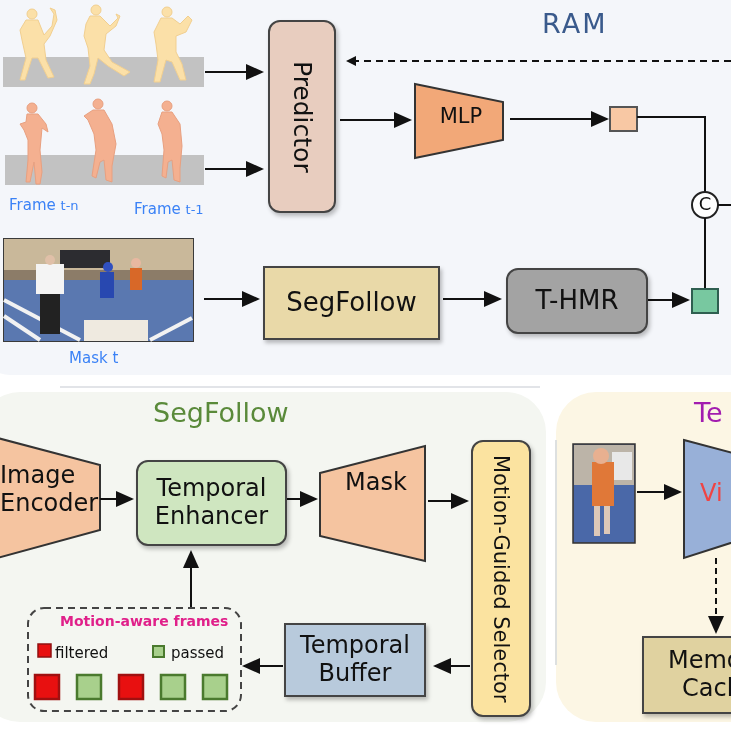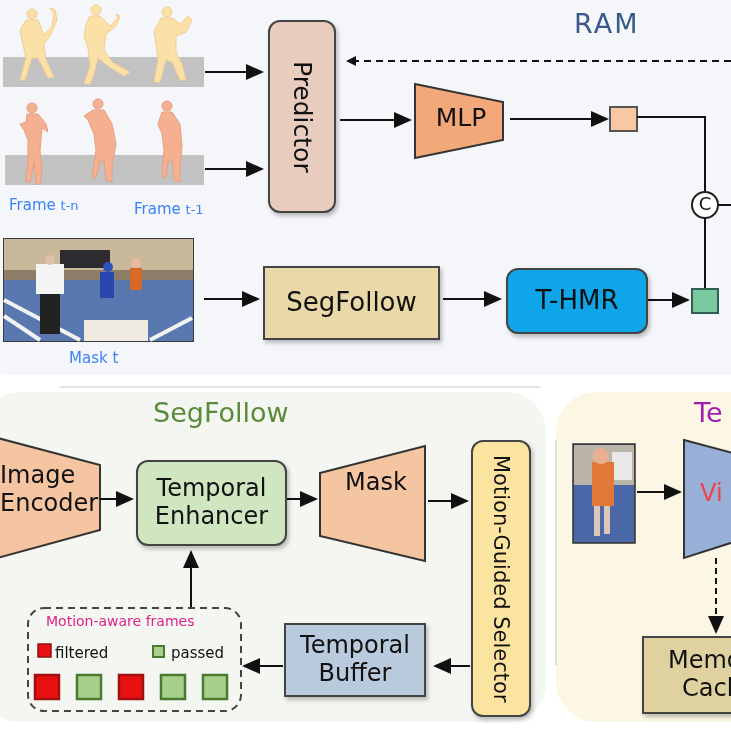--- a/index.html
+++ b/index.html
@@ -18,21 +18,21 @@
 </style>
 </head>
 <body>
 
 <div class="abs" id="ram-panel"></div>
 <div class="abs sep-line" style="left:60px;top:386px;width:480px;"></div>
 <div class="abs" id="seg-panel"></div>
 <div class="abs" id="thmr-panel"></div>
 <div class="abs" style="left:555px;top:440px;width:2px;height:225px;background:#dde0e0;"></div>
 
-<div class="abs title" style="left:542px;top:8px;color:#3a5a8c;letter-spacing:2px;margin-left:32px;">RAM</div>
+<div class="abs title" style="left:542px;top:8px;color:#3a5a8c;letter-spacing:2px;">RAM</div>
 
 <svg class="abs" style="left:0;top:0;" width="731" height="380">
   <defs>
     <marker id="arr" markerWidth="10" markerHeight="10" refX="8" refY="5" orient="auto">
       <path d="M0,1 L9,5 L0,9 z" fill="#111"></path>
     </marker>
   </defs>
 
   <rect x="3" y="57" width="201" height="30" fill="#c2c2c2"></rect>
   <rect x="5" y="155" width="199" height="30" fill="#c2c2c2"></rect>
@@ -120,29 +120,29 @@
 <div class="abs small-lbl" style="left:134px;top:200px;">
   <span>Frame</span>
   <span style="font-size:13px;">t-1</span>
 </div>
 <div class="abs small-lbl" style="left:69px;top:349px;">Mask t</div>
 
 <div class="abs box" style="left:268px;top:20px;width:68px;height:193px;background:#e8cdbf;border-radius:12px;">
   <span class="lbl" style="writing-mode:vertical-rl;font-size:25px;">Predictor</span>
 </div>
 
-<div class="abs lbl" style="left:428px;top:104px;width:66px;text-align:center;font-size:25px;color:#111;">MLP</div>
+<div class="abs lbl" style="left:428px;top:104px;width:66px;text-align:center;font-size:21px;color:#111;">MLP</div>
 
 <div class="abs" style="left:695px;top:193px;width:20px;text-align:center;font-size:18px;color:#111;">C</div>
 
 <div class="abs box" style="left:263px;top:266px;width:177px;height:74px;background:#e9d9a8;">
   <span class="lbl" style="font-size:26px;">SegFollow</span>
 </div>
 
-<div class="abs box" style="left:506px;top:268px;width:142px;height:66px;background:#0ea5e9;border-radius:12px;">
+<div class="abs box" style="left:506px;top:268px;width:142px;height:66px;background:#a3a3a3;border-radius:12px;">
   <span class="lbl" style="font-size:26px;">T-HMR</span>
 </div>
 
 <div class="abs title" style="left:153px;top:397px;color:#5a8a3a;">SegFollow</div>
 
 <svg class="abs" style="left:0;top:380px;" width="731" height="350">
   <defs>
     <marker id="arr2" markerWidth="10" markerHeight="10" refX="8" refY="5" orient="auto">
       <path d="M0,1 L9,5 L0,9 z" fill="#111"></path>
     </marker>
@@ -208,21 +208,21 @@
 
 <div class="abs box" style="left:471px;top:440px;width:60px;height:277px;background:#fbe3a0;border-radius:12px;">
   <span class="lbl" style="writing-mode:vertical-rl;font-size:21px;">Motion-Guided Selector</span>
 </div>
 
 <div class="abs box" style="left:284px;top:623px;width:142px;height:74px;background:#b8cadc;flex-direction:column;">
   <span class="lbl">Temporal</span>
   <span class="lbl">Buffer</span>
 </div>
 
-<div class="abs" style="left:46px;top:613px;font-size:14px;color:#e0208a;">Motion-aware frames</div>
+<div class="abs" style="left:60px;top:613px;font-size:14px;color:#e0208a;font-weight:bold;">Motion-aware frames</div>
 <div class="abs" style="left:55px;top:644px;font-size:15px;color:#111;">filtered</div>
 <div class="abs" style="left:171px;top:644px;font-size:15px;color:#111;">passed</div>
 
 <div class="abs title" style="left:694px;top:397px;color:#a21caf;">Te</div>
 <div class="abs lbl" style="left:700px;top:480px;color:#ef4444;">Vi</div>
 <div class="abs box" style="left:642px;top:636px;width:110px;height:78px;background:#e0d2a0;flex-direction:column;align-items:flex-start;padding-left:24px;">
   <span class="lbl">Memo</span>
   <span class="lbl" style="padding-left:14px;">Cach</span>
 </div>
 

